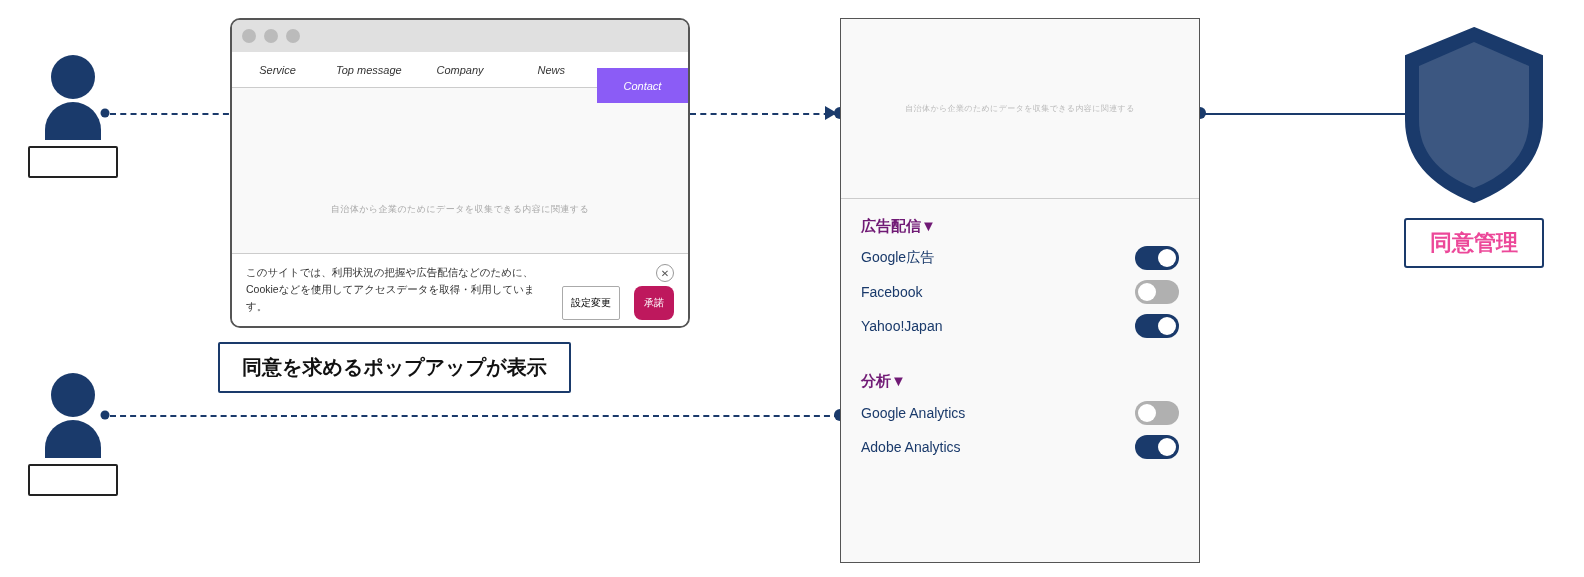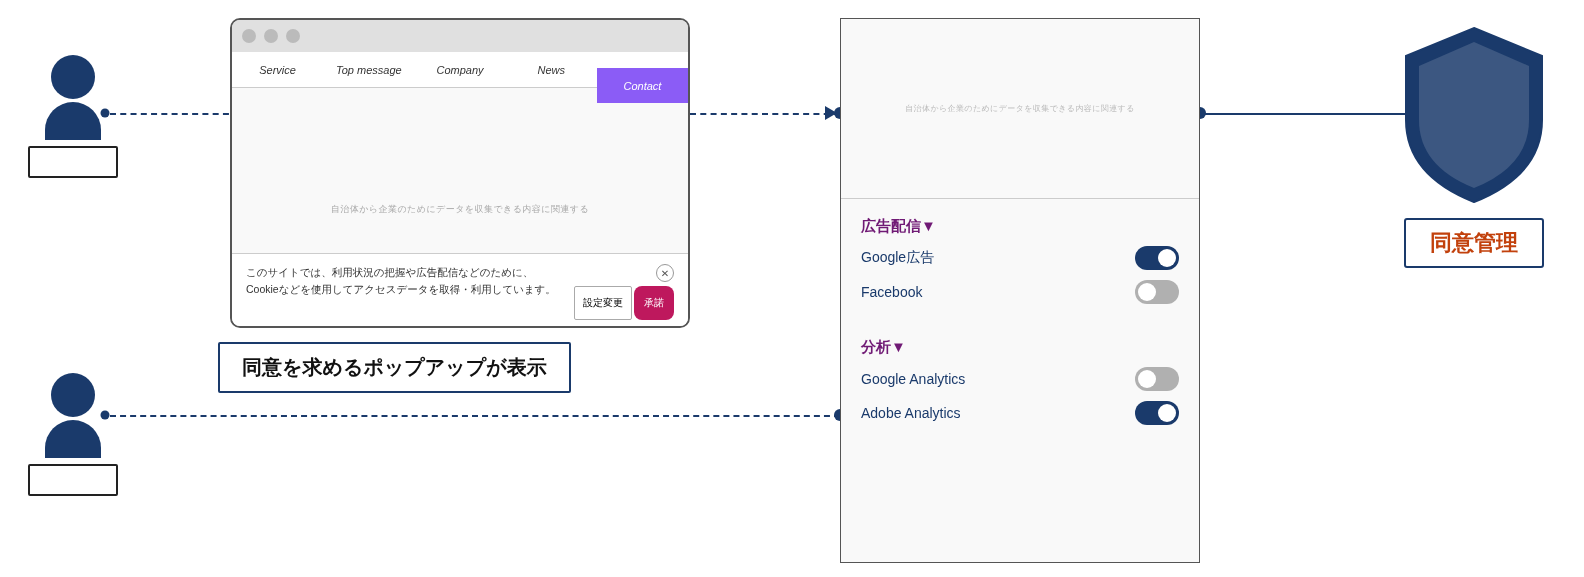--- a/index.html
+++ b/index.html
@@ -133,21 +133,21 @@
       width: 18px; height: 18px;
       border: 1px solid #999;
       border-radius: 50%;
       display: flex; align-items: center; justify-content: center;
       font-size: 10px; color: #555;
       cursor: pointer;
       align-self: flex-end;
     }
     .cookie-buttons {
       display: flex;
-      gap: 2px;
+      gap: 14px;
       justify-content: space-between;
     }
     .btn-settings {
       background: #fff;
       border: 1px solid #aaa;
       padding: 3px 8px;
       font-size: 10px;
       border-radius: 2px;
       cursor: pointer;
     }
@@ -241,21 +241,21 @@
       position: absolute;
       top: 20px; right: 30px;
       display: flex;
       flex-direction: column;
       align-items: center;
     }
     .shield-label {
       margin-top: 8px;
       font-size: 22px;
       font-weight: bold;
-      color: #c2410c;
+      color: #ec4899;
       border: 2.5px solid #1a3a6b;
       padding: 8px 24px;
       border-radius: 3px;
       white-space: nowrap;
     }
 
     
     .arrow-line {
       position: absolute;
       height: 2px;
@@ -374,20 +374,26 @@
         </div>
       </div>
 
       <div class="consent-row">
         <span class="consent-row-label">Facebook</span>
         <div class="toggle off">
           <div class="toggle-knob"></div>
         </div>
       </div>
 
+      <div class="consent-row">
+        <span class="consent-row-label">Yahoo!Japan</span>
+        <div class="toggle on">
+          <div class="toggle-knob"></div>
+        </div>
+      </div>
     </div>
 
     <div class="consent-section" style="margin-top:16px;">
       <div class="consent-section-title">分析▼</div>
 
       <div class="consent-row">
         <span class="consent-row-label">Google Analytics</span>
         <div class="toggle off">
           <div class="toggle-knob"></div>
         </div>

